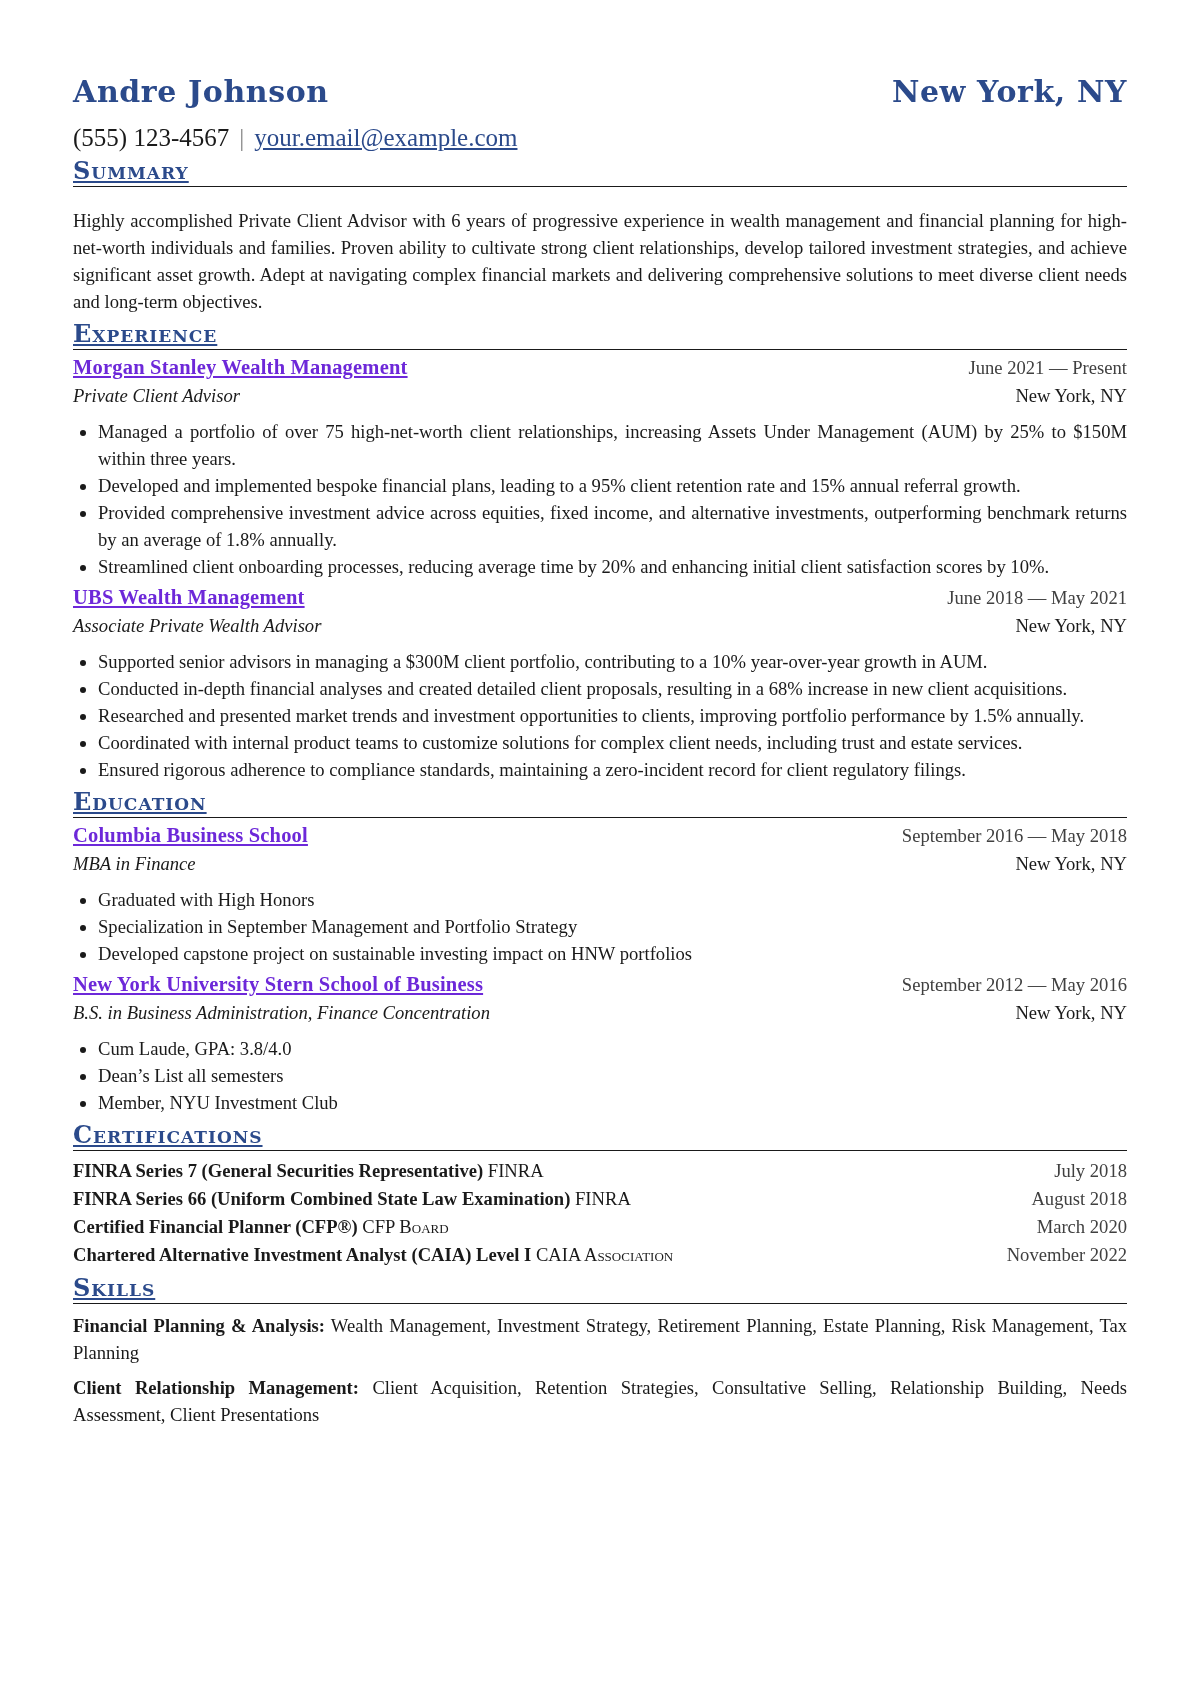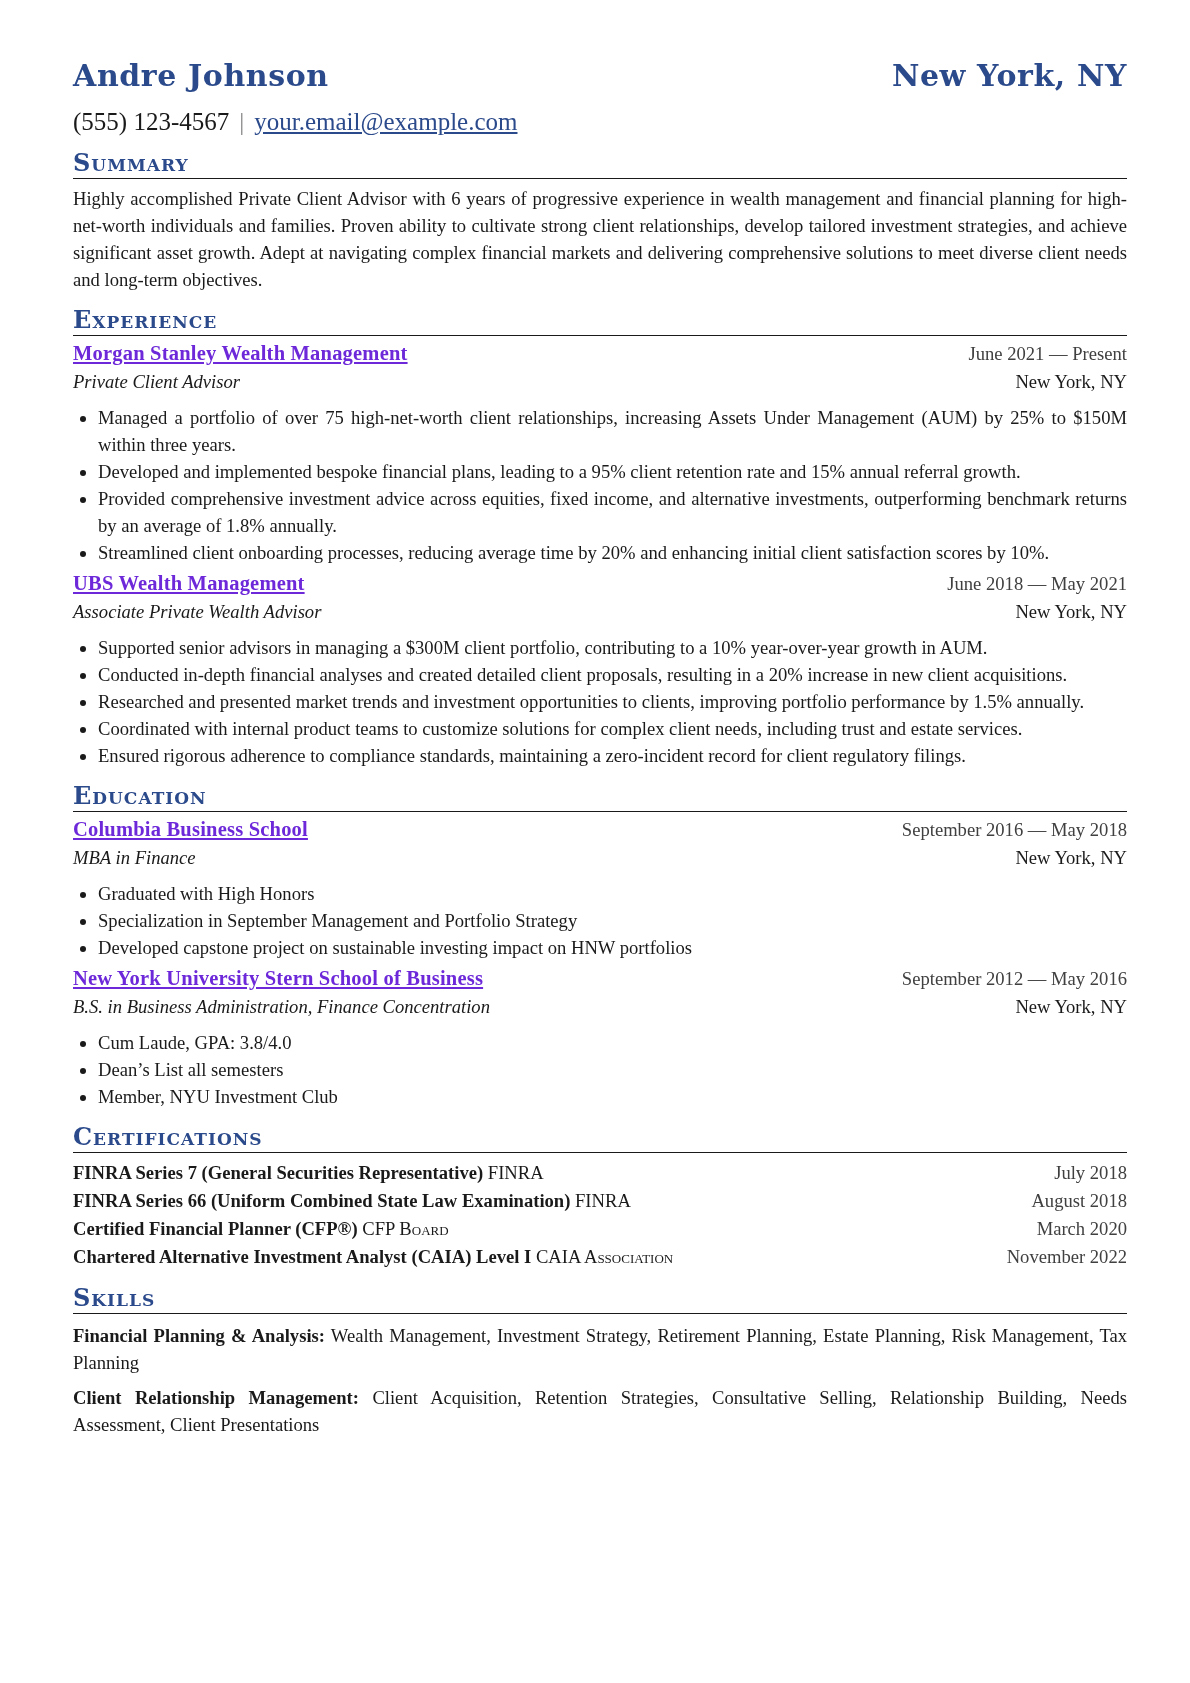--- a/index.html
+++ b/index.html
@@ -1,29 +1,29 @@
 <!DOCTYPE html>
 <html><head>
   <meta charset="utf-8">
   <style>
     html, body { margin: 0; padding: 0; background: #ffffff; }
     body { width: 1190px; height: 1683px; position: relative; overflow: hidden;
       font-family: "DejaVu Serif", "Liberation Serif", serif; color: #1a1a1a; }
-    .page { position: absolute; left: 73px; top: 62px; width: 1054px;
+    .page { position: absolute; left: 73px; top: 78px; width: 1054px;
       font-family: "Liberation Serif", "DejaVu Serif", serif; font-size: 18.6px; line-height: 27px; }
     .header-row { display: flex; justify-content: space-between; align-items: baseline; height: 40px; }
     .name { font-size: 30px; font-weight: bold; color: #2b4a8b; letter-spacing: 0.6px; font-family: "DejaVu Serif", serif; }
     .location { font-size: 30px; font-weight: bold; color: #2b4a8b; letter-spacing: 0.6px; font-family: "DejaVu Serif", serif; }
     .contact { margin-top: 6px; height: 28px; font-size: 25px; }
     .contact .sep { color: #888; margin: 0 10px; }
     .contact a { color: #2b4a8b; text-decoration: underline; }
-    .section-head { margin-top: 12px; border-bottom: 1.4px solid #1a1a1a; height: 30px;
+    .section-head { margin-top: 4px; border-bottom: 1.4px solid #1a1a1a; height: 30px;
       font-variant: small-caps; font-weight: bold; color: #2b4a8b; font-size: 24px; letter-spacing: 1px;
-      font-family: "DejaVu Serif", serif; line-height: 30px; }
-    .para { text-align: justify; margin-top: 6px; }
+      font-family: "DejaVu Serif", serif; line-height: 30px; text-decoration: underline; }
+    .para { text-align: justify; margin-top: 20px; }
     .entry-row { display: flex; justify-content: space-between; align-items: baseline; height: 28px; }
     .org { color: #6d28d9; text-decoration: underline; font-weight: bold; font-size: 20.5px; letter-spacing: 0.2px; }
     .date { color: #404040; }
     .role { font-style: italic; }
     ul { margin: 8px 0 0 0; padding: 0 0 0 25px; }
     li { text-align: justify; padding-left: 0; }
     .entry { margin-top: 4px; }
     .cert-row { display: flex; justify-content: space-between; align-items: baseline; height: 28px; text-align: center; }
     .cert-name { font-weight: bold; }
     .cert-issuer { font-variant: small-caps; }
@@ -70,21 +70,21 @@
     <div class="entry-row">
       <span class="org">UBS Wealth Management</span>
       <span class="date">June 2018 — May 2021</span>
     </div>
     <div class="entry-row">
       <span class="role">Associate Private Wealth Advisor</span>
       <span>New York, NY</span>
     </div>
     <ul>
       <li>Supported senior advisors in managing a $300M client portfolio, contributing to a 10% year-over-year growth in AUM.</li>
-      <li>Conducted in-depth financial analyses and created detailed client proposals, resulting in a 20% increase in new client acquisitions.</li>
+      <li>Conducted in-depth financial analyses and created detailed client proposals, resulting in a 68% increase in new client acquisitions.</li>
       <li>Researched and presented market trends and investment opportunities to clients, improving portfolio performance by 1.5% annually.</li>
       <li>Coordinated with internal product teams to customize solutions for complex client needs, including trust and estate services.</li>
       <li>Ensured rigorous adherence to compliance standards, maintaining a zero-incident record for client regulatory filings.</li>
     </ul>
   </div>
 
   <div class="section-head">Education</div>
 
   <div class="entry">
     <div class="entry-row">

